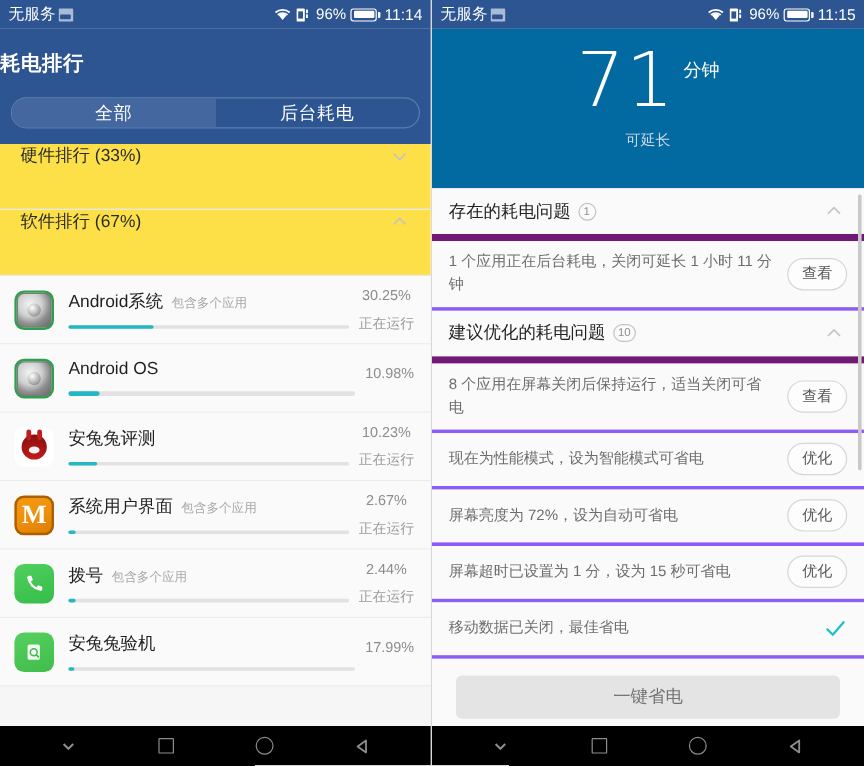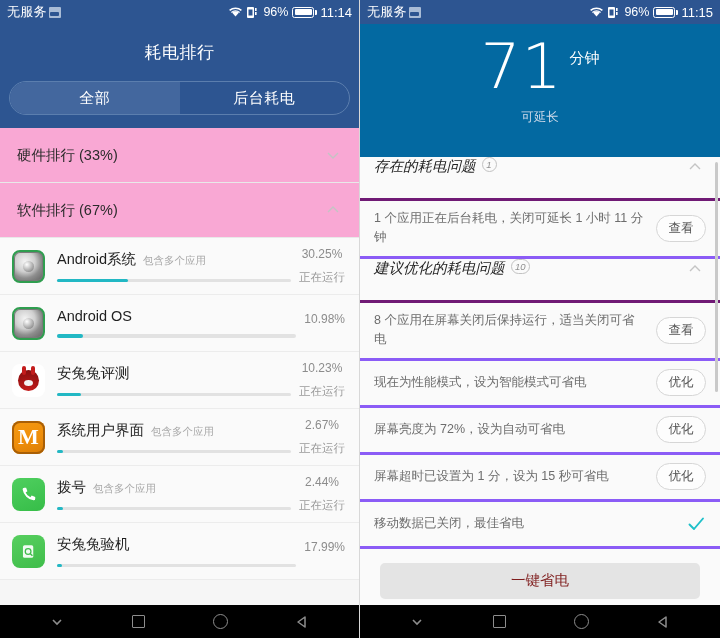--- a/index.html
+++ b/index.html
@@ -41,35 +41,35 @@
   .batt::after {
     content:""; position:absolute; right:-4px; top:2.5px; width:2.3px; height:5px;
     background:#fff; border-radius:0 1px 1px 0;
   }
   .batt i { position:absolute; left:1.2px; top:1.2px; bottom:1.2px; width:88%; background:#fff; border-radius:1px; display:block;}
   .sb-pct { font-size: 12.5px; }
   .sb-time { font-size: 13px; margin-left: 2px; }
 
   
   .hdr-blue { background: #2d5591; flex: 0 0 auto; padding-bottom: 13px; }
-  .hdr-title { color: #fff; font-size: 17px; text-align: center; padding: 17px 0 17px; letter-spacing: .5px;}
+  .hdr-title { color: #fff; font-size: 17px; padding: 17px 0 17px; letter-spacing: .5px; font-weight: bold;}
   .seg {
-    margin: 0 9px; height: 34px; border: 1px solid #5b7eae; border-radius: 17px;
+    margin: 0 9px; height: 26px; border: 1px solid #5b7eae; border-radius: 17px;
     display: flex; overflow: hidden;
   }
   .seg div {
     flex: 1; display: flex; align-items: center; justify-content: center;
     color: #fff; font-size: 15px; letter-spacing: .5px;
   }
   .seg div.active { background: #43679e; }
 
   
   .listwrap { flex: 1 1 auto; background: #f6f6f6; overflow: hidden; }
   .group-row {
-    height: 56px; background: #f9a8d4; display: flex; align-items: center;
+    height: 56px; background: #fde047; display: flex; 
     padding: 0 16px 0 17px; border-bottom: 1px solid #e9e9e9;
     border-top: 1px solid #e9e9e9; margin-top: -1px;
   }
   .group-row .gtitle { font-size: 14.5px; color: #2b2b2b; }
   .chev { margin-left: auto; color: #bdbdbd; width: 20px; height: 20px; }
   .chev svg { display:block; }
 
   .app-row {
     height: 57px; background: #fafafa; display: flex; align-items: center;
     padding: 0 14px 0 12px; border-bottom: 1px solid #ececec; position: relative;
@@ -114,22 +114,22 @@
   .hero { background: #0369a1; flex: 0 0 auto; height: 133px; position: relative; }
   .hero-inner { display:flex; align-items:flex-start; justify-content:center; padding-top: 14px;}
   .hero-num { color:#fff; font-size: 63px; font-weight: 300; line-height: .93; letter-spacing: 1px;
               font-family:"DejaVu Sans", sans-serif;}
   .hero-unit { color:#fff; font-size: 15px; margin: 11px 0 0 7px; }
   .hero-sub { color:#cdd9e9; font-size: 12.5px; text-align:center; margin-top: 12px; }
 
   
   .rwrap { flex:1 1 auto; background:#fafafa; position:relative; overflow:hidden; }
   .sec-head {
-    height: 44px; display:flex; padding: 0 15px 0 14px;
-    background:#fafafa; border-bottom:3px solid #701a75;font-style:italic;
+    height: 44px; display:flex; align-items:center; padding: 0 15px 0 14px;
+    background:#fafafa; border-bottom:6px solid #701a75;
   }
   .sec-title { font-size: 14.5px; color:#232323; }
   .badge {
     margin-left: 6px; min-width: 15px; height: 15px; border-radius: 8px;
     border: 1px solid #c2c2c2; color:#8f8f8f; font-size: 9.5px;
     display:inline-flex; align-items:center; justify-content:center; padding: 0 3.5px;
   }
   .item-row {
     min-height: 47px; display:flex; align-items:center; padding: 8px 14px 8px 14px;
     background:#fafafa; border-bottom:3px solid #8b5cf6;
@@ -138,21 +138,21 @@
   .item-txt { flex:1 1 auto; font-size: 12.5px; color:#6d6d6d; line-height: 1.55; padding-right: 10px;}
   .pill {
     flex:0 0 auto; min-width: 50px; height: 27px; border:1px solid #d6d6d6; border-radius: 14px;
     background:#fdfdfd; color:#555; font-size: 12.5px; display:flex;align-items:center;justify-content:center;
     padding: 0 11px;
   }
   .tick { flex:0 0 auto; color:#1ec0c9; width:20px; height:20px; }
   .tick svg{display:block;}
   .cta-wrap { padding: 14px 20px 0; background:#fafafa; }
   .cta {
-    height: 36px; border-radius: 5px; background:#e4e4e4; color:#7f1d1d;
+    height: 36px; border-radius: 5px; background:#e4e4e4; color:#737373;
     display:flex;align-items:center;justify-content:center; font-size:14.5px;
   }
   .scrollbar {
     position:absolute; right:2px; top:5px; width:3px; height:230px;
     background:#c9c9c9; border-radius:2px;
   }
 
   
   .navbar {
     flex: 0 0 33px; height: 33px; background:#000; display:flex;

